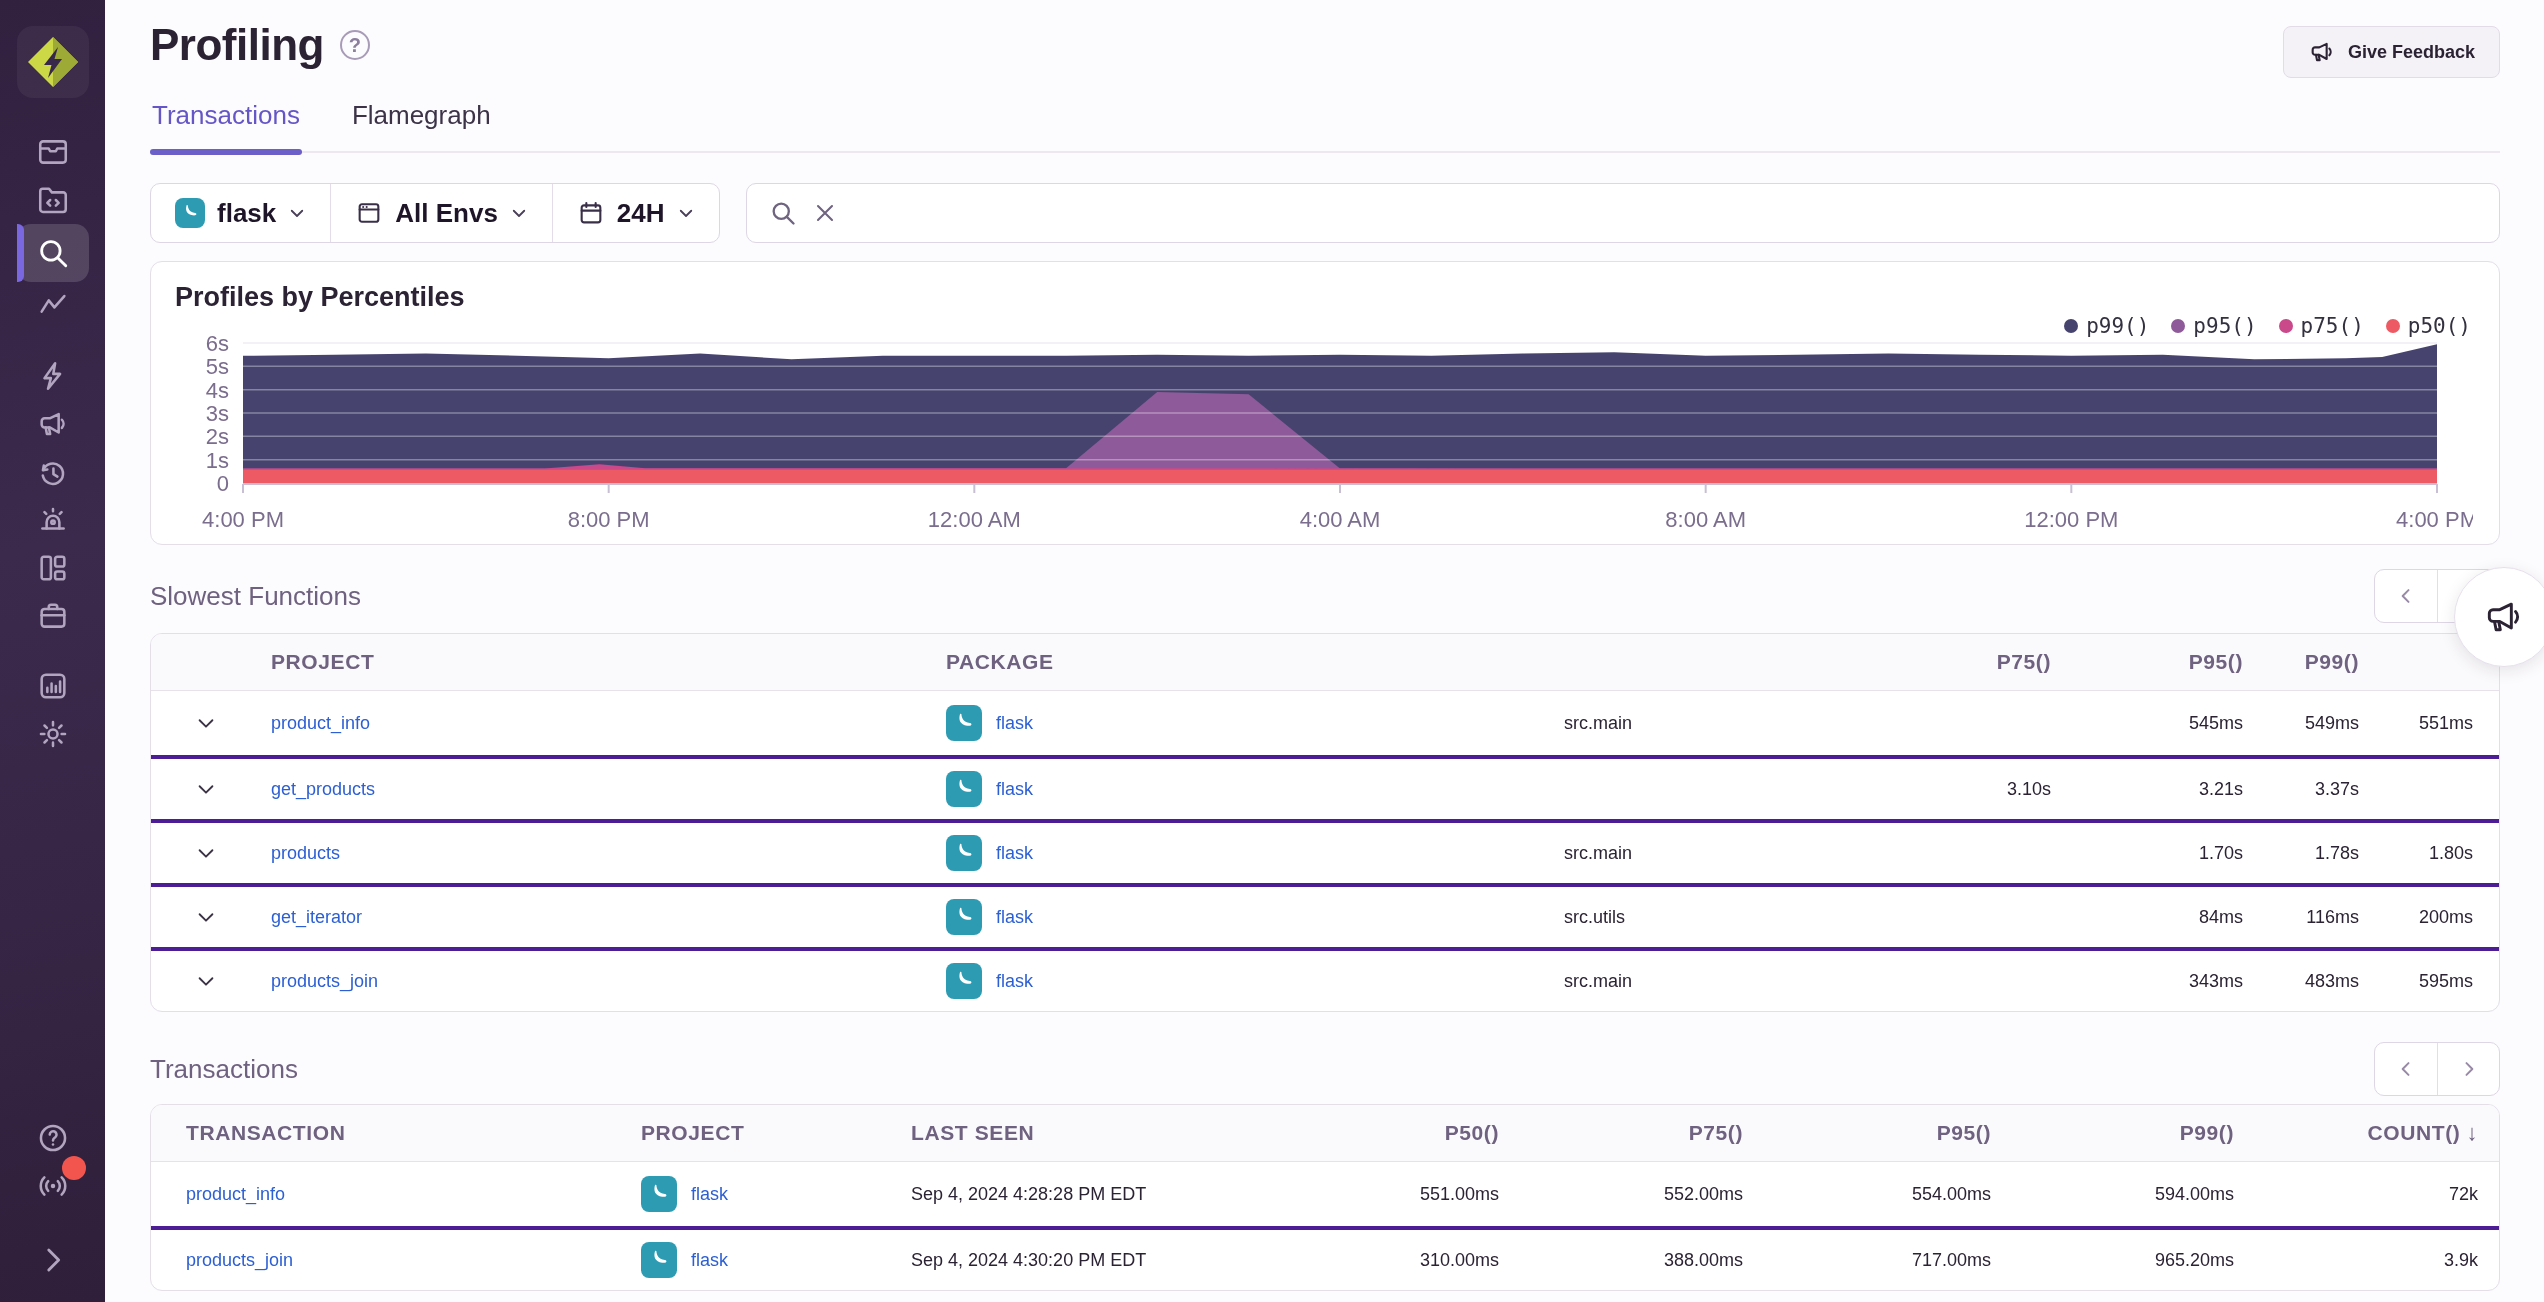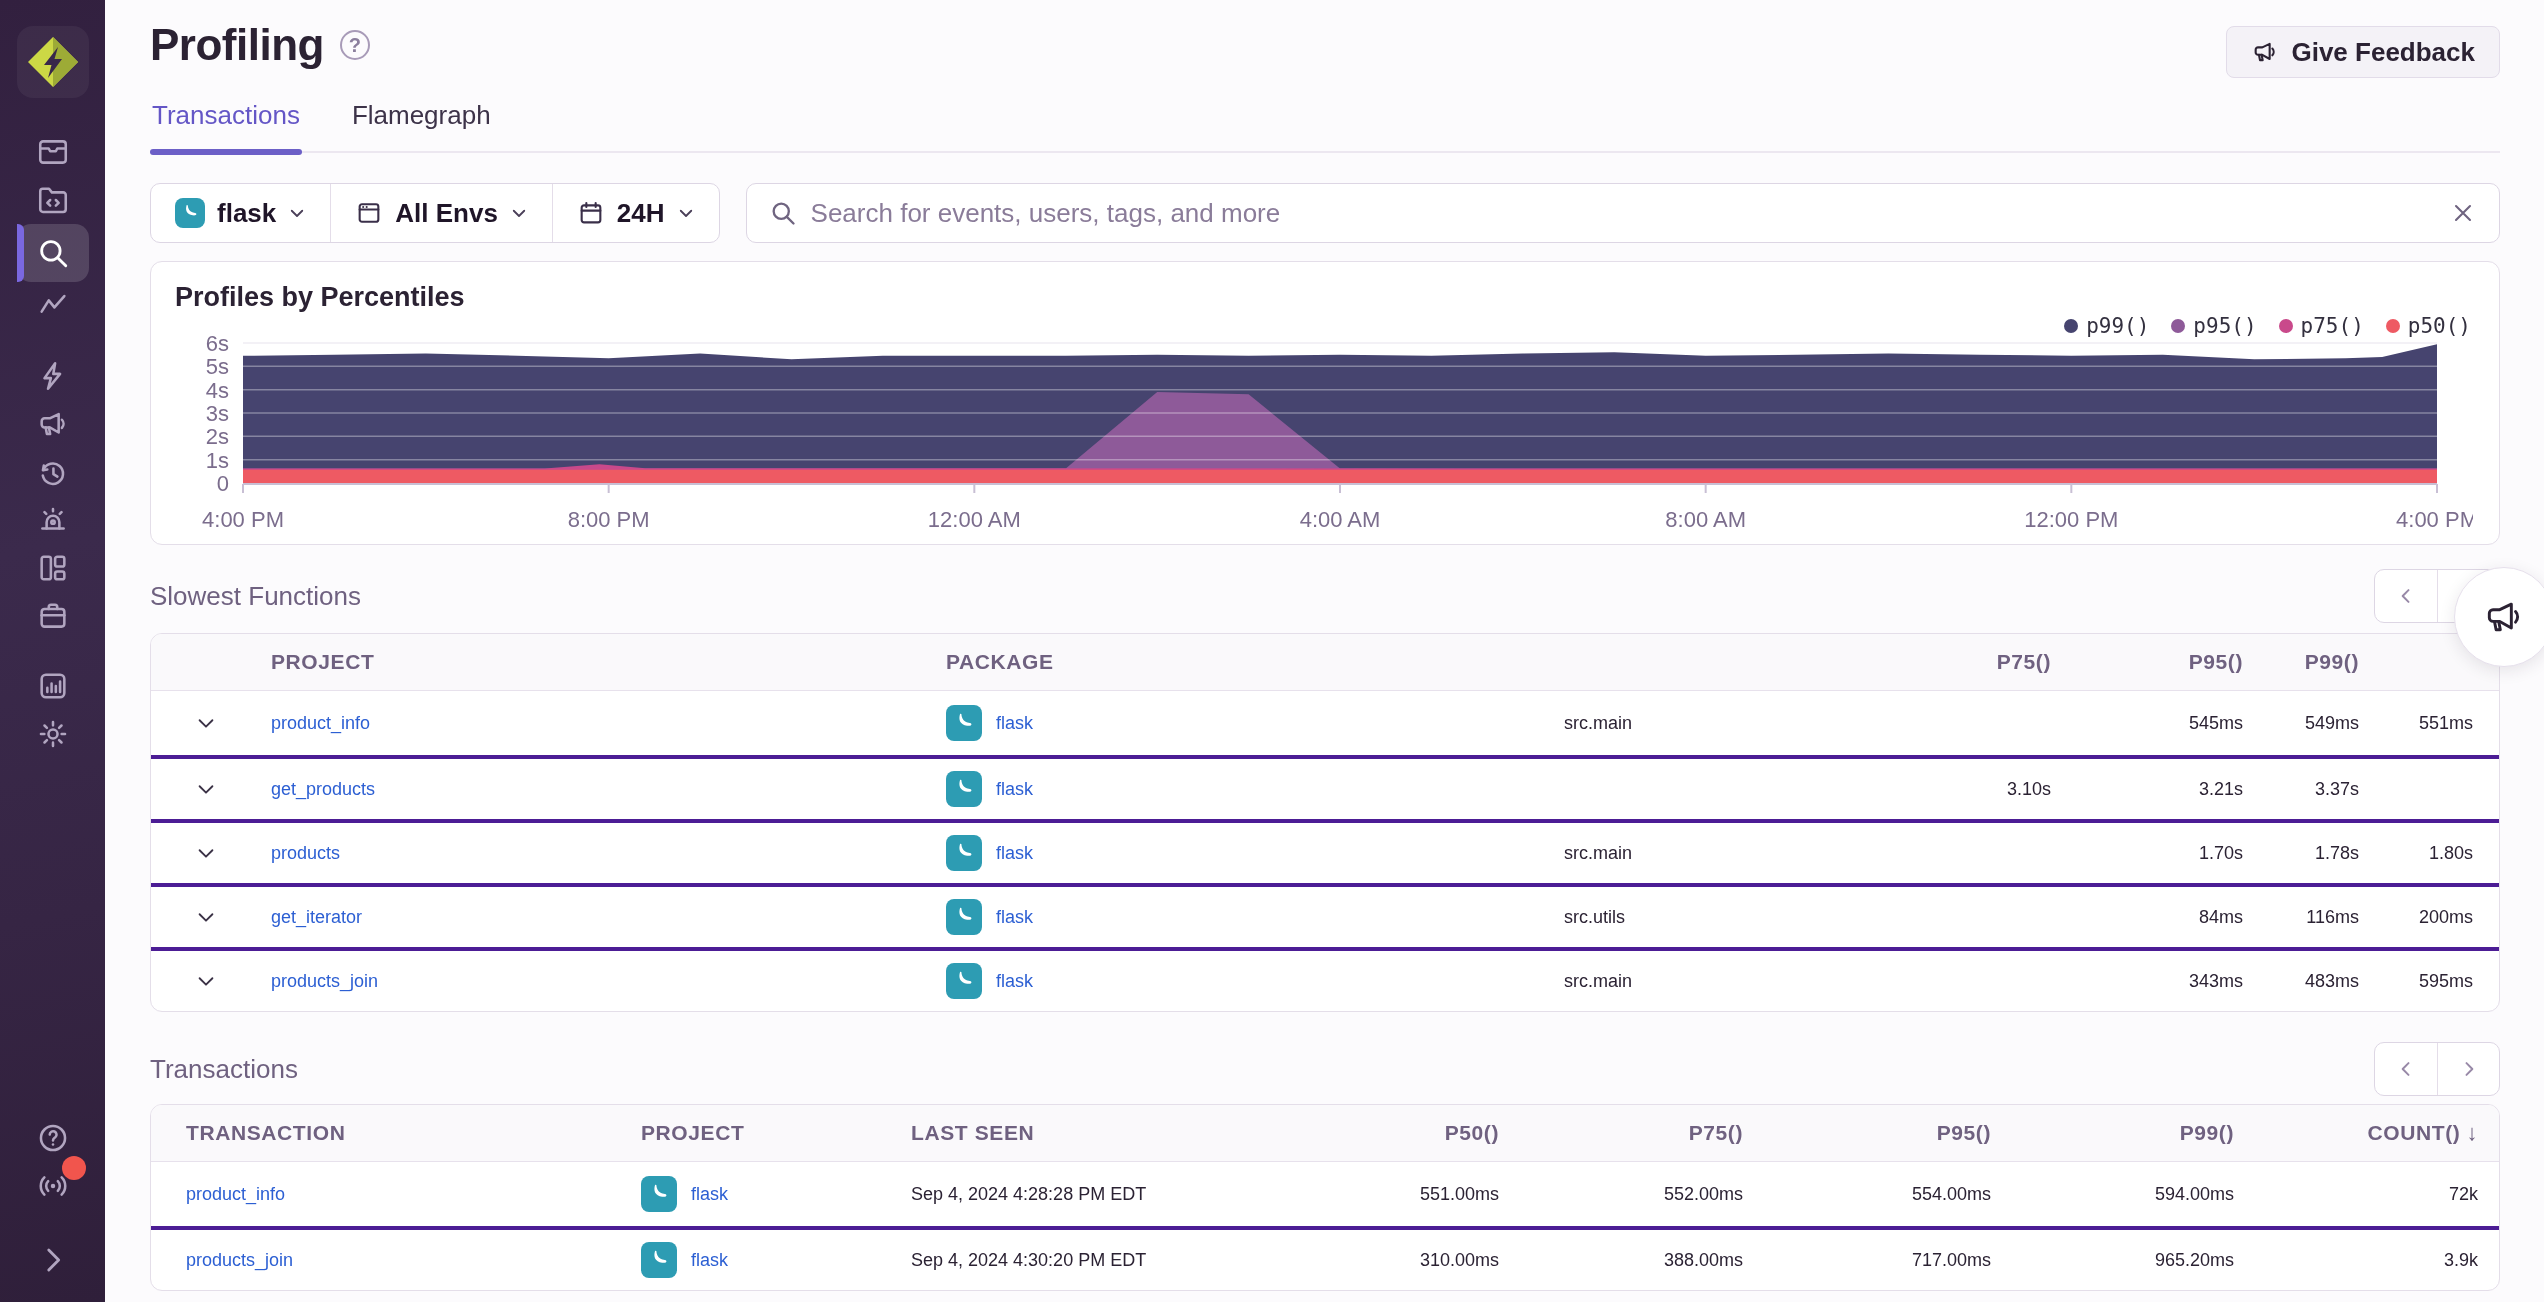--- a/index.html
+++ b/index.html
@@ -27,21 +27,21 @@
   .main { flex:1; position:relative; padding:0 46px 0 45px; }
 
   .header-row { margin-top:16px; display:flex; align-items:center; height:58px; }
   .page-title { font-size:44px; font-weight:700; letter-spacing:-0.5px; }
   .help-badge { margin-left:16px; width:30px; height:30px; border-radius:50%;
     border:2px solid #a89bb8; color:#8b7f9d; font-size:20px; font-weight:700;
     display:grid; place-items:center; cursor:pointer; }
   .feedback-btn { position:absolute; top:26px; right:46px; height:52px;
     background:#f4f2f7; border:1px solid #e2dce9; border-radius:8px;
     display:flex; align-items:center; gap:12px; padding:0 24px;
-    font-size:26px; font-weight:700; color:#2b2233; cursor:pointer; }
+    font-size:18px; font-weight:700; color:#2b2233; cursor:pointer; }
   .feedback-btn svg { width:28px; height:28px; }
 
   .tabs { margin-top:18px; display:flex; gap:48px; border-bottom:2px solid #ece7f0; }
   .tab { font-size:26px; padding:8px 2px 20px; position:relative; cursor:pointer; color:#3d3349; }
   .tab.active { color:#6456c6; }
   .tab.active::after { content:""; position:absolute; left:0; right:0; bottom:-4px;
     height:6px; border-radius:3px; background:#6c5fc7; }
 
   
   .filter-row { margin-top:30px; display:flex; gap:26px; height:60px; }
@@ -282,21 +282,20 @@
             <polyline points="5,9 12,16 19,9"></polyline>
           </svg>
       </div>
     </div>
 
     <div class="search-box">
       <svg viewBox="0 0 24 24" fill="none" stroke="currentColor" stroke-width="2" stroke-linecap="round">
         <circle cx="10.5" cy="10.5" r="6.5"></circle>
           <path d="M15.3 15.3L21 21"></path>
       </svg>
-      <input type="text" placeholder="Search for events, users, tags, and more" style="">
       <span class="clear-btn">
         <svg width="26" height="26" viewBox="0 0 24 24" fill="none" stroke="#6f6480" stroke-width="1.8" stroke-linecap="round">
           <path d="M6 6l12 12M18 6L6 18"></path>
         </svg>
       </span>
     </div>
   </div>
 
   <section class="panel chart-panel">
     <div class="chart-title">Profiles by Percentiles</div>

